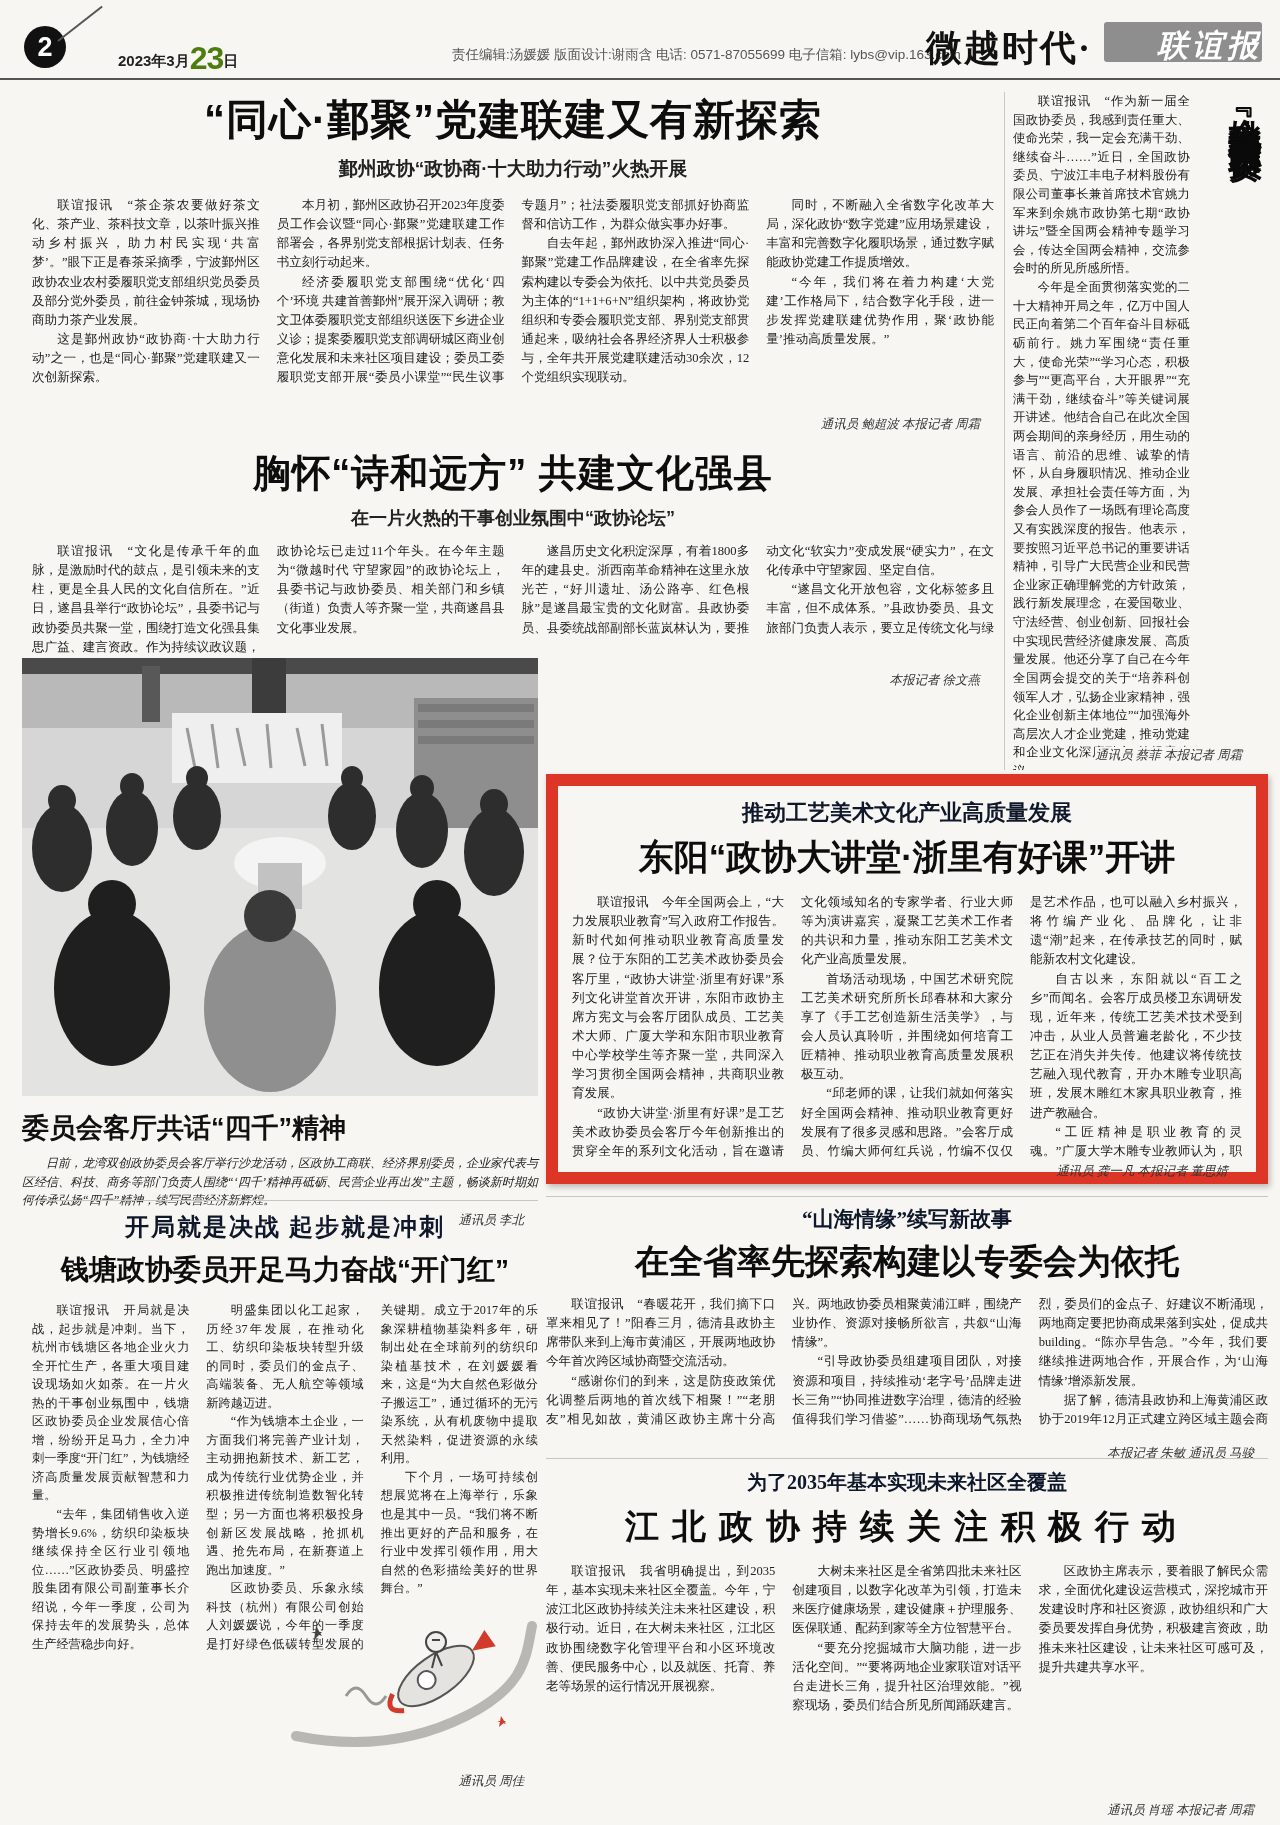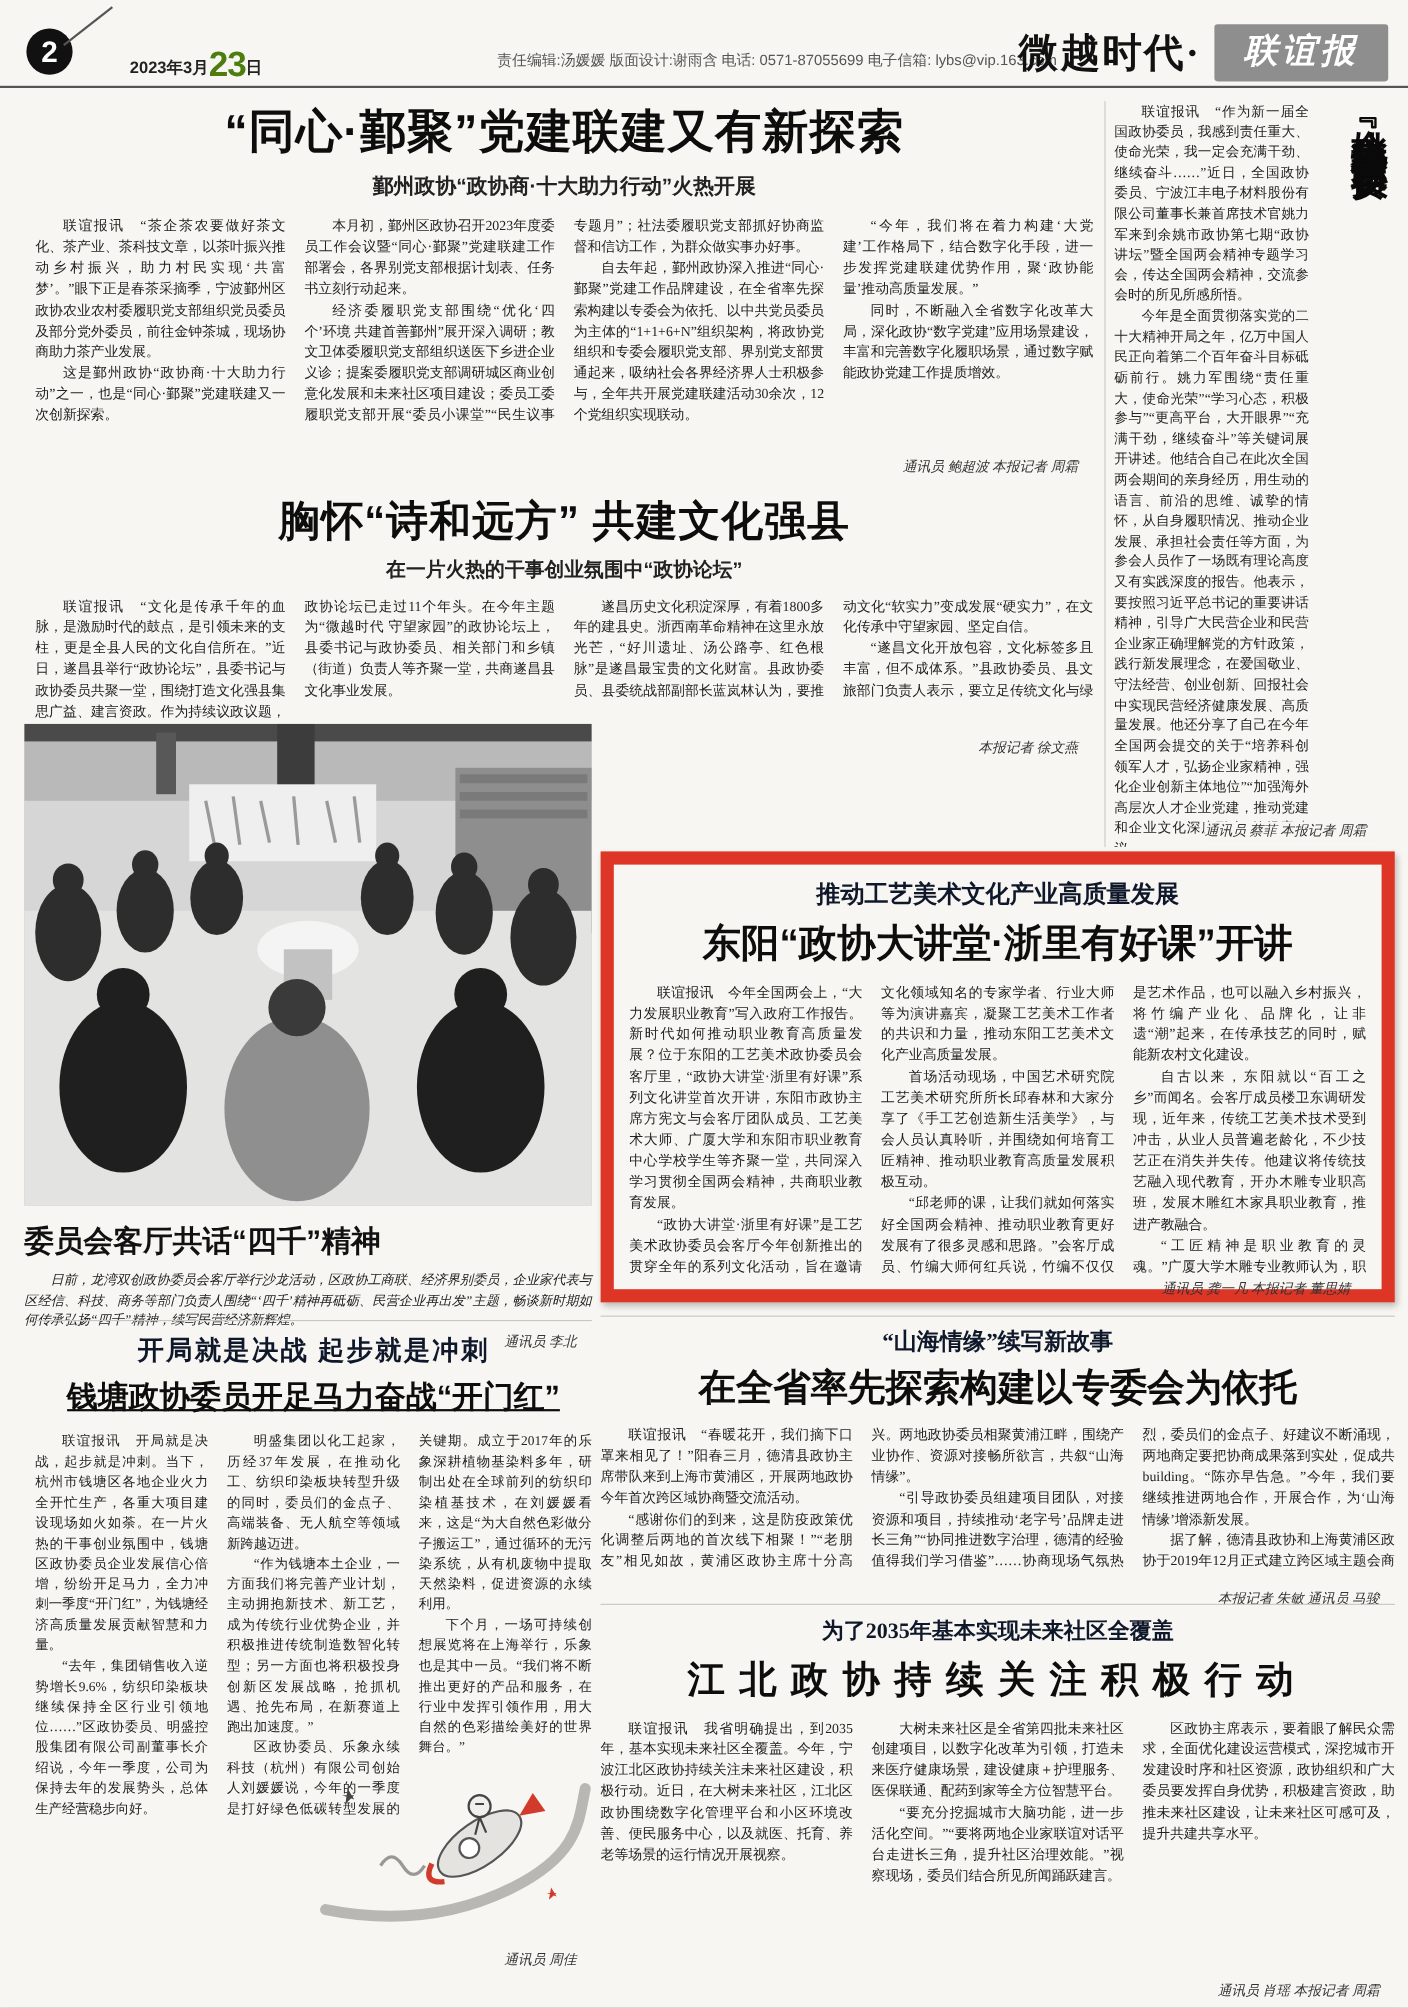--- a/index.html
+++ b/index.html
@@ -8,22 +8,22 @@
   
   .hdr{position:absolute;left:0;top:0;width:1280px;height:84px;}
   .hdr-rule{position:absolute;left:0;top:78px;width:1280px;height:2px;background:#555;}
   .hdr-notch{position:absolute;left:58px;top:40px;width:56px;height:2px;background:#555;transform:rotate(-38deg);transform-origin:left center;}
   .pagenum{position:absolute;left:24px;top:26px;width:42px;height:42px;border-radius:50%;background:#111;color:#fff;
            font-family:"Liberation Sans",sans-serif;font-weight:900;font-size:27px;line-height:42px;text-align:center;}
   .hdr-date{position:absolute;left:118px;top:40px;font-family:"Liberation Sans",sans-serif;font-weight:700;font-size:15px;color:#222;}
   .hdr-date .day{font-size:32px;color:#4d7c0f;font-weight:900;letter-spacing:-1px;vertical-align:-3px;}
   .hdr-info{position:absolute;left:452px;top:46px;font-size:13.5px;color:#555;font-family:"Liberation Sans",sans-serif;}
   .hdr-section{position:absolute;right:188px;top:24px;font-size:36px;font-weight:900;color:#111;letter-spacing:2px;font-family:"Liberation Serif",serif;}
-  .masthead{position:absolute;right:18px;top:22px;width:158px;height:52px;background:#8e8e8e;color:#fff;
-            font-size:31px;font-weight:900;text-align:center;line-height:48px;letter-spacing:4px;
+  .masthead{position:absolute;right:18px;top:22px;width:158px;height:40px;background:#8e8e8e;color:#fff;
+            font-size:31px;font-weight:900;text-align:right;line-height:48px;letter-spacing:4px;
             font-family:"Liberation Serif",serif;border-radius:3px;font-style:italic;}
   
   .kicker{font-family:Liberation Serif, serif;font-weight:900;text-align:center;color:#0f172a;}
   .headline{font-family:"Liberation Sans",sans-serif;font-weight:900;text-align:center;color:#0d0d0d;margin:0;}
   .subhead{font-family:"Liberation Sans",sans-serif;font-weight:700;text-align:center;color:#222;}
   .body-cols{font-size:12.6px;line-height:1.52;text-align:justify;overflow:hidden;column-gap:17px;}
   .body-cols p{margin:0;text-indent:2em;}
   .byline{font-size:12.5px;text-align:right;color:#333;font-style:italic;padding-right:14px;margin-top:2px;}
   
   .art-tongxin{position:absolute;left:32px;top:92px;width:962px;}
@@ -60,21 +60,21 @@
   .art-deqing .headline{font-size:34px;margin-top:6px;}
   .art-deqing .body-cols{column-count:3;height:148px;margin-top:10px;}
   
   .art-jiangbei{position:absolute;left:546px;top:1458px;width:722px;border-top:1px solid #c8c6c2;padding-top:10px;}
   .art-jiangbei .kicker{font-size:20px;}
   .art-jiangbei .headline{font-size:34px;letter-spacing:13px;margin-top:8px;}
   .art-jiangbei .body-cols{column-count:3;height:238px;margin-top:12px;}
   
   .art-qiantang{position:absolute;left:32px;top:1200px;width:506px;border-top:1px solid #c8c6c2;padding-top:10px;}
   .art-qiantang .kicker{font-size:24px;letter-spacing:2px;}
-  .art-qiantang .headline{font-size:28px;margin-top:8px;text-decoration:underline;}
+  .art-qiantang .headline{font-size:28px;margin-top:8px;}
   .art-qiantang .body-cols{column-count:3;height:470px;margin-top:12px;font-size:12.2px;}
   .cartoon{position:absolute;right:0px;bottom:36px;width:252px;height:158px;}
 </style>
 </head>
 <body>
 
 <div class="page">
 
   <div class="hdr">
     <div class="pagenum">2</div>
@@ -90,22 +90,22 @@
 
   <div class="art-tongxin">
     <h1 class="headline">“同心·鄞聚”党建联建又有新探索</h1>
     <div class="subhead">鄞州政协“政协商·十大助力行动”火热开展</div>
     <div class="body-cols">
         <p>联谊报讯　“茶企茶农要做好茶文化、茶产业、茶科技文章，以茶叶振兴推动乡村振兴，助力村民实现‘共富梦’。”眼下正是春茶采摘季，宁波鄞州区政协农业农村委履职党支部组织党员委员及部分党外委员，前往金钟茶城，现场协商助力茶产业发展。</p>
         <p>这是鄞州政协“政协商·十大助力行动”之一，也是“同心·鄞聚”党建联建又一次创新探索。</p>
         <p>本月初，鄞州区政协召开2023年度委员工作会议暨“同心·鄞聚”党建联建工作部署会，各界别党支部根据计划表、任务书立刻行动起来。</p>
         <p>经济委履职党支部围绕“优化‘四个’环境 共建首善鄞州”展开深入调研；教文卫体委履职党支部组织送医下乡进企业义诊；提案委履职党支部调研城区商业创意化发展和未来社区项目建设；委员工委履职党支部开展“委员小课堂”“民生议事专题月”；社法委履职党支部抓好协商监督和信访工作，为群众做实事办好事。</p>
         <p>自去年起，鄞州政协深入推进“同心·鄞聚”党建工作品牌建设，在全省率先探索构建以专委会为依托、以中共党员委员为主体的“1+1+6+N”组织架构，将政协党组织和专委会履职党支部、界别党支部贯通起来，吸纳社会各界经济界人士积极参与，全年共开展党建联建活动30余次，12个党组织实现联动。</p>
+        <p>同时，不断融入全省数字化改革大局，深化政协“数字党建”应用场景建设，丰富和完善数字化履职场景，通过数字赋能政协党建工作提质增效。</p>
         <p>“今年，我们将在着力构建‘大党建’工作格局下，结合数字化手段，进一步发挥党建联建优势作用，聚‘政协能量’推动高质量发展。”</p>
-        <p>同时，不断融入全省数字化改革大局，深化政协“数字党建”应用场景建设，丰富和完善数字化履职场景，通过数字赋能政协党建工作提质增效。</p>
       </div>
     <div class="byline">通讯员 鲍超波 本报记者 周霜</div>
   </div>
 
   <div class="sidebar">
     <div class="sidebar-body">
         <p>联谊报讯　“作为新一届全国政协委员，我感到责任重大、使命光荣，我一定会充满干劲、继续奋斗……”近日，全国政协委员、宁波江丰电子材料股份有限公司董事长兼首席技术官姚力军来到余姚市政协第七期“政协讲坛”暨全国两会精神专题学习会，传达全国两会精神，交流参会时的所见所感所悟。</p>
         <p>今年是全面贯彻落实党的二十大精神开局之年，亿万中国人民正向着第二个百年奋斗目标砥砺前行。姚力军围绕“责任重大，使命光荣”“学习心态，积极参与”“更高平台，大开眼界”“充满干劲，继续奋斗”等关键词展开讲述。他结合自己在此次全国两会期间的亲身经历，用生动的语言、前沿的思维、诚挚的情怀，从自身履职情况、推动企业发展、承担社会责任等方面，为参会人员作了一场既有理论高度又有实践深度的报告。他表示，要按照习近平总书记的重要讲话精神，引导广大民营企业和民营企业家正确理解党的方针政策，践行新发展理念，在爱国敬业、守法经营、创业创新、回报社会中实现民营经济健康发展、高质量发展。他还分享了自己在今年全国两会提交的关于“培养科创领军人才，弘扬企业家精神，强化企业创新主体地位”“加强海外高层次人才企业党建，推动党建和企业文化深度融合”等提案建议。</p>
       </div>
     <div class="v-headline">余姚『政协讲坛』来了全国政协委员</div>

